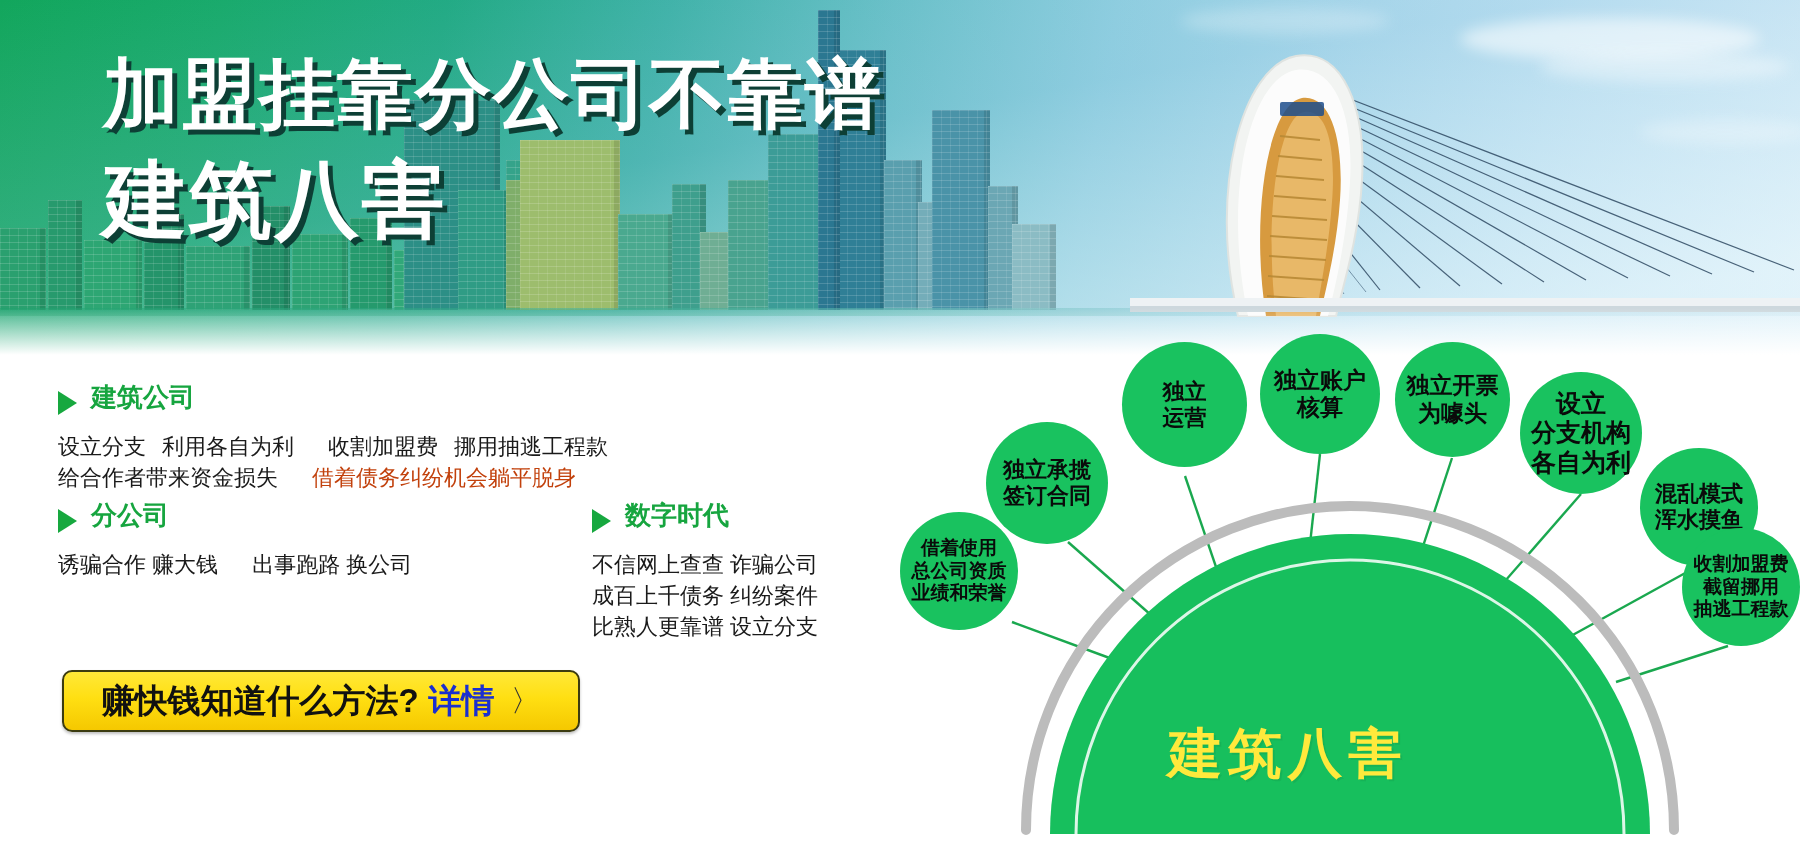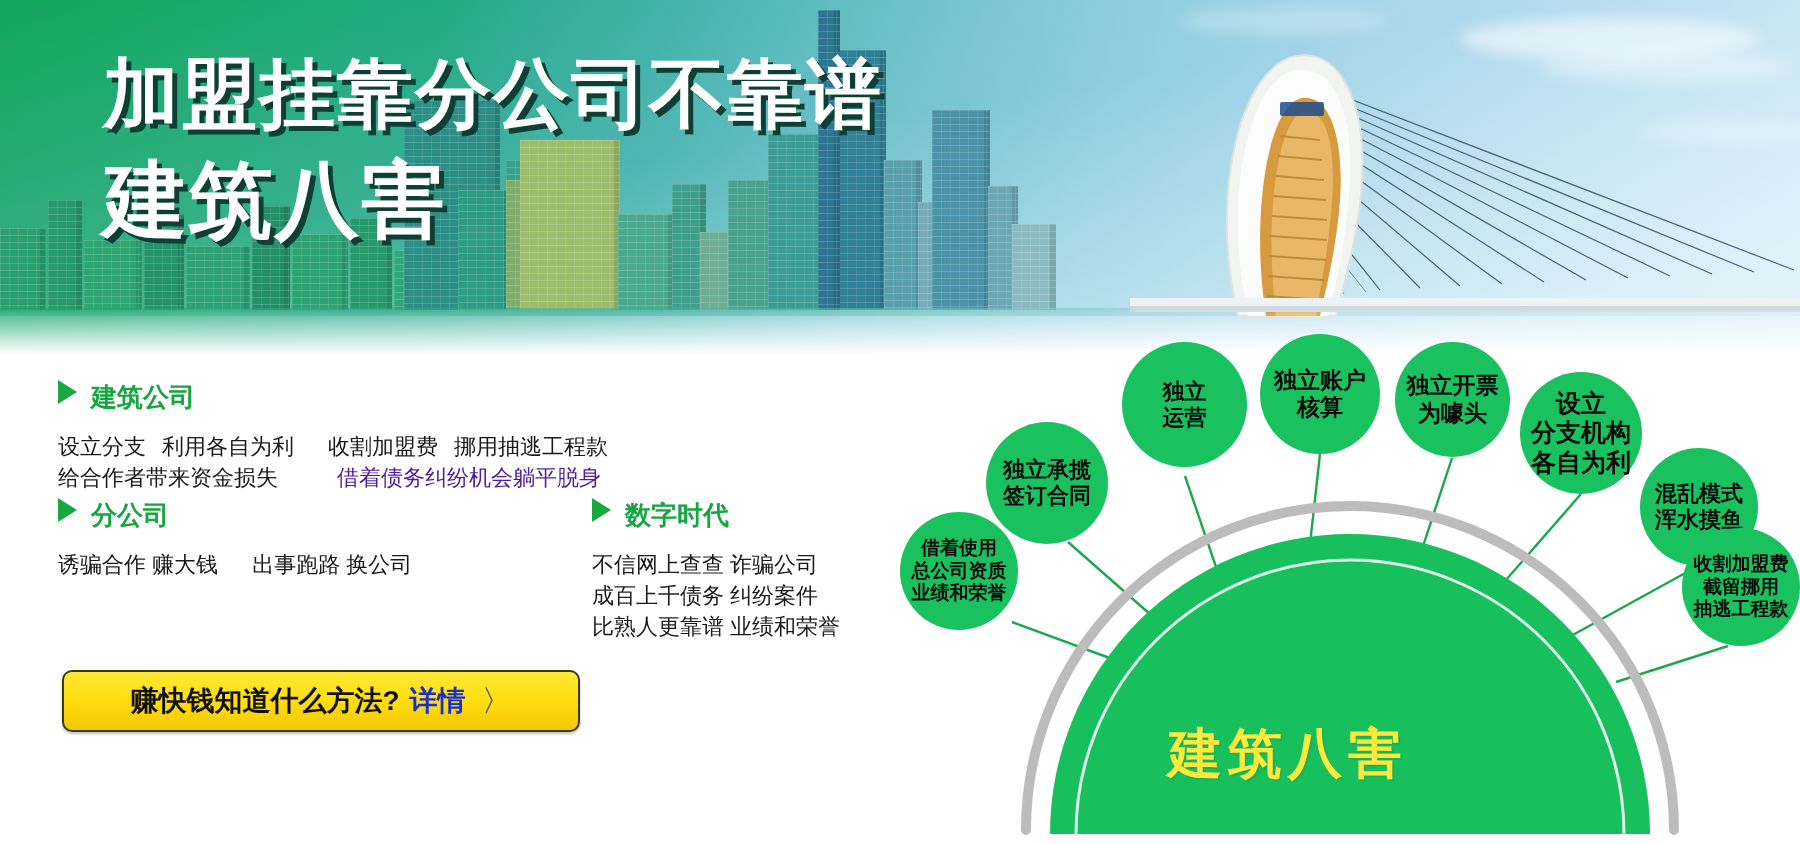--- a/index.html
+++ b/index.html
@@ -79,55 +79,55 @@
     white-space: nowrap;
   }
   .title-1 { font-size: 76px; }
   .title-2 { font-size: 84px; margin-top: 26px; }
 
   
   .content-left { position: absolute; left: 0; top: 380px; width: 880px; height: 464px; }
 
   .sec { position: absolute; }
   .sec-head {
-    display: flex; align-items: flex-start; gap: 14px;
+    display: flex; align-items: flex-end; gap: 14px;
     color: #16a53f; font-weight: 700; font-size: 26px; white-space: nowrap;
   }
   .tri {
     width: 0; height: 0;
     border-left: 19px solid #17a83f;
     border-top: 12px solid transparent;
     border-bottom: 12px solid transparent;
     display: inline-block;
   }
   .sec-body { margin-top: 16px; }
   .ln {
     font-size: 22px; color: #1a1a1a; line-height: 1.42; white-space: nowrap;
   }
-  .ln .green { color: #4c1d95; margin-left: 25px; }
+  .ln .green { color: #c2410c; }
   .ln .sp { display: inline-block; width: 16px; }
   .ln .sp2 { display: inline-block; width: 34px; }
 
   #sec-construction { left: 58px; top: 0px; }
   #sec-branch       { left: 58px; top: 118px; }
   #sec-contractor   { left: 58px; top: 212px; }
   #sec-digital      { left: 592px; top: 118px; }
 
   
   .cta {
     position: absolute; left: 62px; top: 290px;
     width: 518px; height: 62px;
     border-radius: 10px;
     border: 2px solid #3b3b10;
     background: linear-gradient(to bottom, #ffe838 0%, #ffdf12 45%, #f5c800 100%);
     display: flex; align-items: center; justify-content: center;
     box-shadow: 0 2px 3px rgba(0,0,0,0.25);
     cursor: pointer;
   }
-  .cta-text { font-size: 28px; font-weight: 700; color: #111; letter-spacing: 0px; white-space: nowrap; }
+  .cta-text { font-size: 33px; font-weight: 700; color: #111; letter-spacing: 0px; white-space: nowrap; }
   .cta-link { color: #1a2fd0; margin-left: 10px; }
   .cta-arrow { color: #333; font-size: 30px; margin-left: 16px; font-weight: 400; }
 
   
   .diagram { position: absolute; left: 900px; top: 330px; width: 900px; height: 514px; }
   .diagram svg { position:absolute; left:0; top:0; }
   .bub {
     position: absolute;
     border-radius: 50%;
     background: #19c25f;
@@ -276,21 +276,21 @@
 
 
     <div class="sec" id="sec-digital">
       <div class="sec-head">
         <span class="tri"></span>
         <span>数字时代</span>
       </div>
       <div class="sec-body">
         <div class="ln">不信网上查查 诈骗公司</div>
         <div class="ln">成百上千债务 纠纷案件</div>
-        <div class="ln">比熟人更靠谱 业绩和荣誉</div>
+        <div class="ln">比熟人更靠谱 设立分支</div>
       </div>
     </div>
 
     <div class="cta">
       <span class="cta-text">赚快钱知道什么方法?</span>
       <span class="cta-text cta-link">详情</span>
       <span class="cta-arrow">〉</span>
     </div>
   </div>
 

